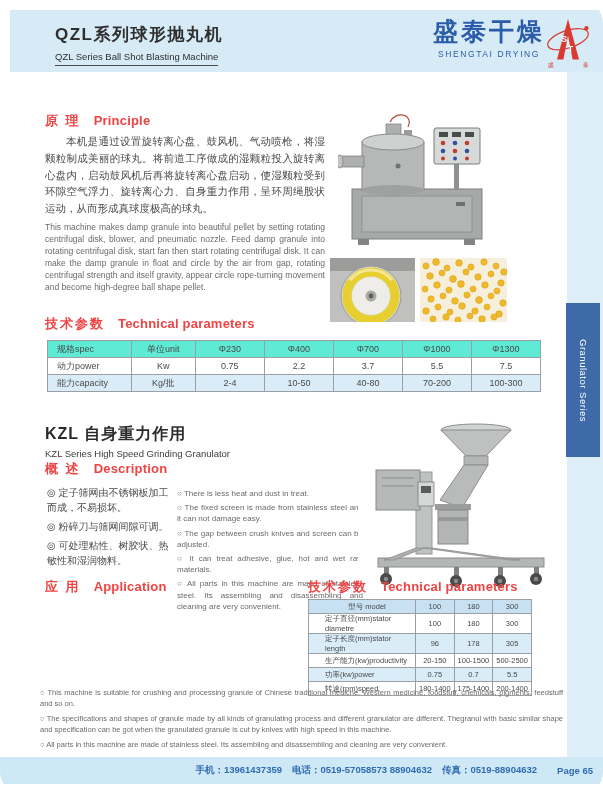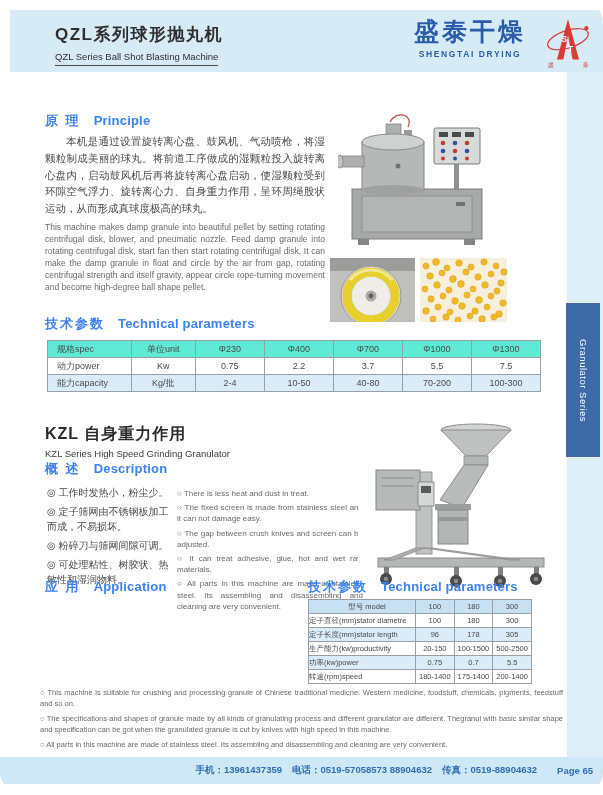--- a/index.html
+++ b/index.html
@@ -5,32 +5,32 @@
   html,body{margin:0;padding:0;background:#fff;}
   .page{position:relative;width:603px;height:795px;background:#ffffff;overflow:hidden;
         font-family:"Liberation Sans","DejaVu Sans",sans-serif;border-radius:23px;}
 
   
   .header-band{position:absolute;left:10px;top:10px;width:593px;height:62px;background:#d7ebf7;}
   .title-block{position:absolute;left:45px;top:13px;}
   .title-zh{font-size:17px;font-weight:bold;color:#2f2f2f;letter-spacing:1.5px;}
   .title-en{font-size:9.5px;color:#2f2f2f;margin-top:3px;padding-bottom:3px;border-bottom:1px solid #4a4a4a;display:inline-block;}
   .brand{position:absolute;right:12px;top:5px;display:flex;align-items:flex-start;}
-  .brand-text{text-align:center;margin-right:19px;}
+  .brand-text{text-align:center;margin-right:0;}
   .brand-zh{font-size:25px;font-weight:bold;color:#2a5caa;letter-spacing:3px;font-family:"DejaVu Sans",sans-serif;}
-  .brand-en{font-size:8.5px;font-weight:bold;color:#2a5caa;letter-spacing:1.6px;margin-top:1px;}
+  .brand-en{font-size:8.5px;font-weight:normal;color:#2a5caa;letter-spacing:1.6px;margin-top:1px;}
 
   
   .right-strip{position:absolute;right:0;top:72px;width:36px;height:685px;background:#ddeef8;}
   .side-tab{position:absolute;right:3px;top:303px;width:34px;height:154px;background:#3e6ba8;
             display:flex;align-items:center;justify-content:center;overflow:visible;}
   .side-tab span{transform:rotate(90deg);white-space:nowrap;color:#ffffff;font-size:9.5px;letter-spacing:0.5px;}
 
   
-  .sec-head{position:absolute;font-size:13px;font-weight:bold;color:#3b82f6;white-space:nowrap;}
+  .sec-head{position:absolute;font-size:13px;font-weight:bold;color:#ef4444;white-space:nowrap;}
   .sec-head .zh{letter-spacing:2px;}
   .sec-head .en{margin-left:13px;letter-spacing:0.2px;}
 
   
   .zh-body{position:absolute;left:45px;top:133px;width:280px;font-size:10.5px;line-height:1.6;
            color:#4a4a4a;text-align:justify;text-indent:2em;margin:0;}
   .en-body{position:absolute;left:45px;top:221px;width:280px;font-size:8.5px;line-height:1.42;
            color:#6b6b6b;text-align:justify;margin:0;}
 
   
@@ -46,21 +46,21 @@
   td,th{border:1px solid #98a0a6;font-weight:normal;color:#4a4a4a;}
   .t1{position:absolute;left:47px;top:340px;width:494px;font-size:9px;table-layout:fixed;}
   .t1 th,.t1 td{height:16px;text-align:center;padding:0 2px;}
   .t1 tr.hdr{background:#5eead4;}
   .t1 tr.alt{background:#d9ecf8;}
   .t1 .c0{text-align:left;padding-left:9px;}
   .t2{position:absolute;left:308px;top:599px;width:224px;font-size:7.5px;table-layout:fixed;}
   .t2 th,.t2 td{height:13px;text-align:center;padding:0 2px;}
   .t2 tr.hdr{background:#c7e1f2;}
   .t2 tr.alt{background:#d9ecf8;}
-  .t2 .c0{text-align:left;padding-left:0;}
+  .t2 .c0{text-align:left;padding-left:16px;}
   .t2 tr.hdr .c0{text-align:center;padding-left:12px;}
 
   
   .kzl-title{position:absolute;left:45px;top:424px;}
   .kzl-zh{font-size:16px;font-weight:bold;color:#2b2b2b;letter-spacing:1px;}
   .kzl-en{font-size:9.5px;color:#3c3c3c;margin-top:3px;}
 
   
   ul{list-style:none;margin:0;padding:0;position:absolute;}
   .desc-zh{left:47px;top:485px;width:130px;font-size:10px;line-height:1.5;color:#4a4a4a;}
@@ -260,21 +260,20 @@
 
   <div class="kzl-title">
     <div class="kzl-zh">KZL 自身重力作用</div>
     <div class="kzl-en">KZL Series High Speed Grinding Granulator</div>
   </div>
 
   <div class="sec-head" style="left:45px;top:460px;">
     <span class="zh">概 述</span><span class="en">Description</span>
   </div>
   <ul class="desc-zh">
-    <li>◎ 工作时发热小，粉尘少。</li>
     <li>◎ 定子筛网由不锈钢板加工而成，不易损坏。</li>
     <li>◎ 粉碎刀与筛网间隙可调。</li>
     <li>◎ 可处理粘性、树胶状、热敏性和湿润物料。</li>
   </ul>
   <ul class="desc-en">
     <li>○ There is less heat and dust in treat.</li>
     <li>○ The fixed screen is made from stainless steel and it can not damage easy.</li>
     <li>○ The gap between crush knives and screen can be adjusted.</li>
     <li>○ It can treat adhesive, glue, hot and wet raw materials.</li>
     <li>○ All parts in this machine are made of stainless steel. Its assembling and disassembling and cleaning are very convenient.</li>

